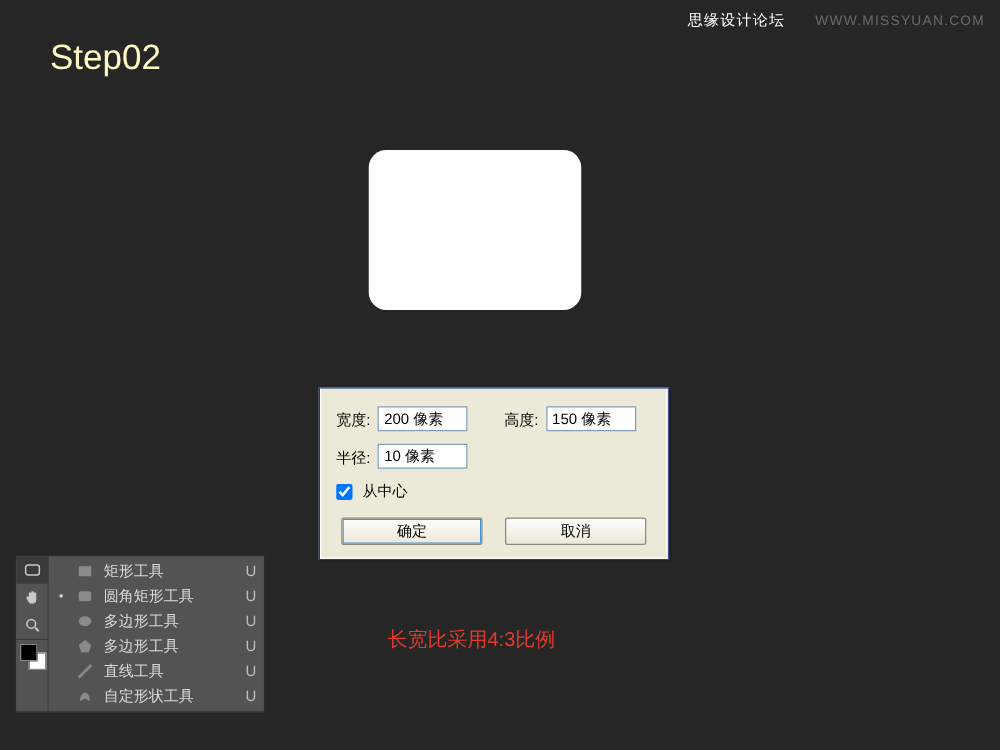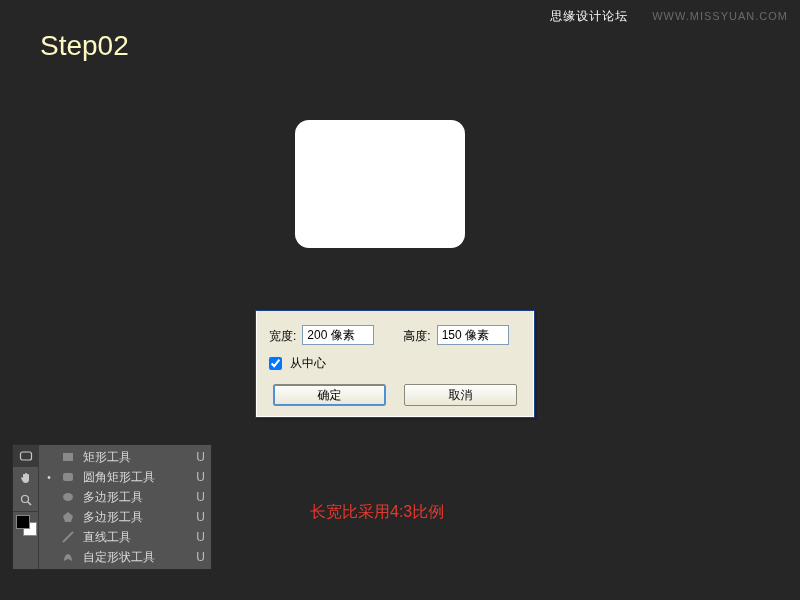--- a/index.html
+++ b/index.html
@@ -132,20 +132,24 @@
 <div class="rounded-rect"></div>
 
 <div class="dialog">
   <div class="dialog-body">
     <div class="field-row">
       <span class="lbl">宽度:</span>
       <input class="text-input w70" value="200 像素" style="">
       <span class="lbl2">高度:</span>
       <input class="text-input w70" value="150 像素" style="">
     </div>
+    <div class="field-row">
+      <span class="lbl">半径:</span>
+      <input class="text-input w70" value="10 像素" style="">
+    </div>
     <div class="check-row">
       <input type="checkbox" checked="" style="">
       <span>从中心</span>
     </div>
     <div class="btn-row">
       <button class="dlg-btn primary">确定</button>
       <button class="dlg-btn">取消</button>
     </div>
   </div>
 </div>

